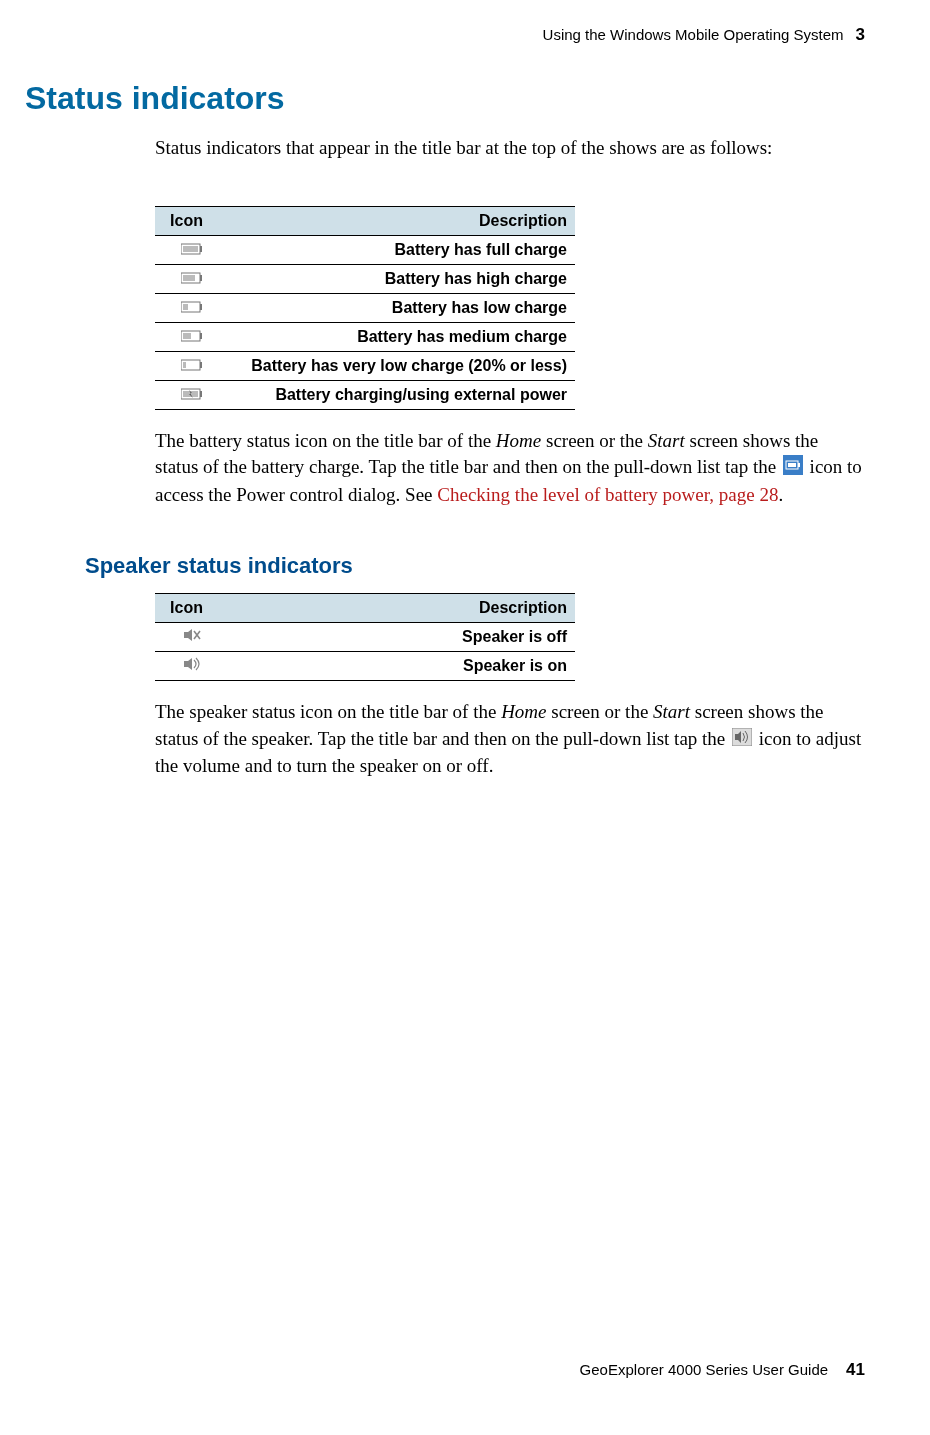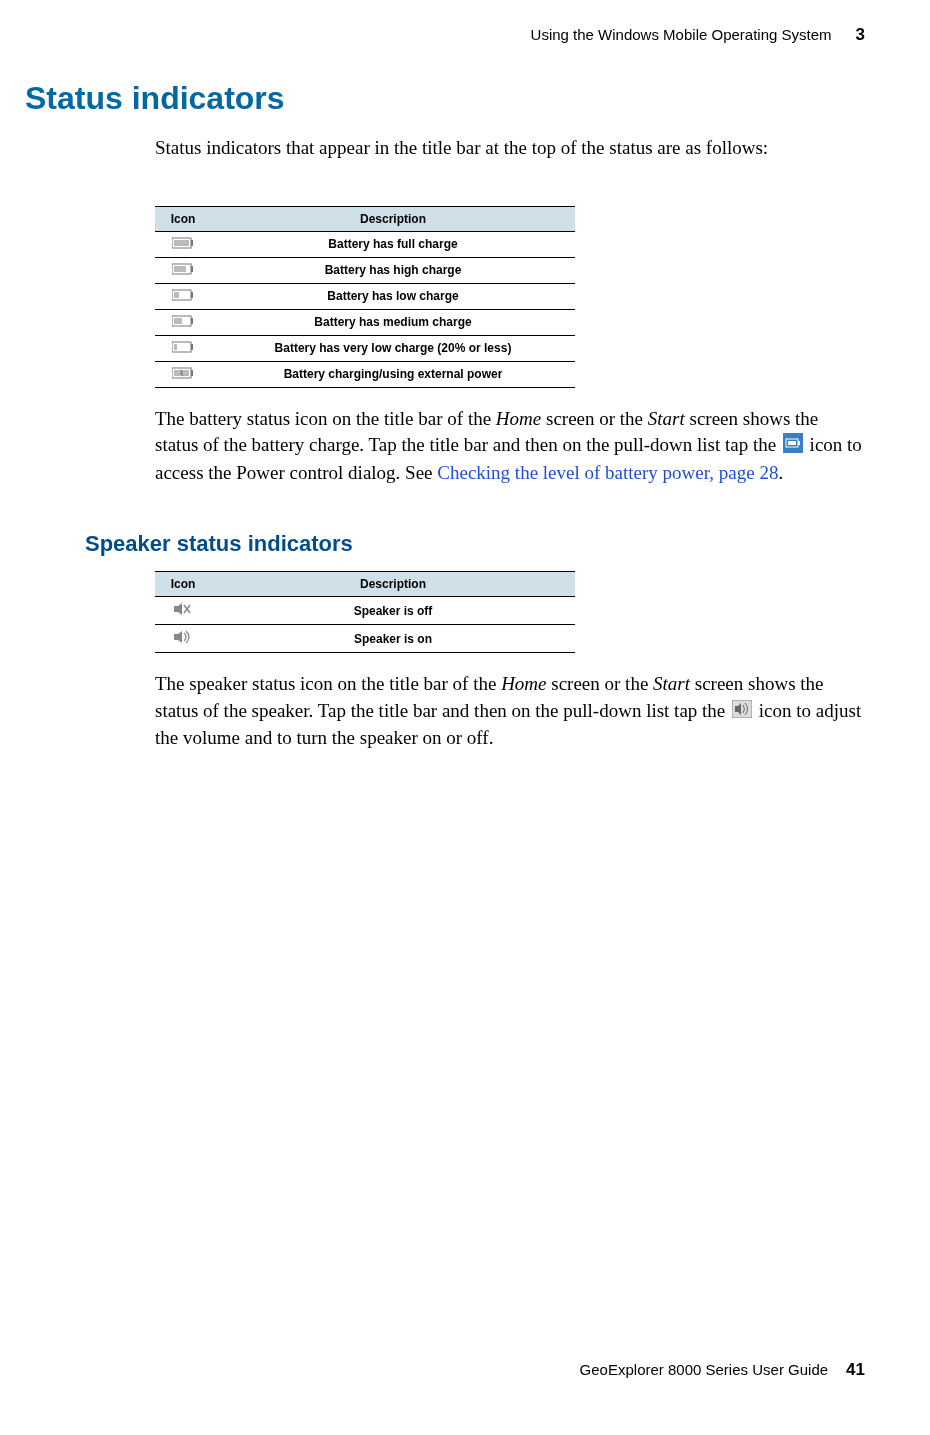--- a/index.html
+++ b/index.html
@@ -19,21 +19,21 @@
       position: relative;
       padding: 25px 65px 50px 85px;
     }
     .header-line {
       display: flex;
       justify-content: flex-end;
       align-items: baseline;
       font-family: Arial, Helvetica, sans-serif;
       font-size: 15px;
       margin-bottom: 35px;
-      gap: 24px;
+      gap: 12px;
     }
     .header-num { font-weight: bold; font-size: 17px; }
     h1.section-title {
       font-family: Arial, Helvetica, sans-serif;
       font-weight: bold;
       font-size: 32px;
       color: #0369a1;
       margin-bottom: 18px;
       margin-left: -60px;
     }
@@ -46,37 +46,37 @@
       margin-bottom: 14px;
       margin-left: 0;
     }
     .tbl {
       border-collapse: collapse;
       margin-left: 70px;
       margin-bottom: 18px;
       width: 420px;
     }
     .tbl th, .tbl td {
-      text-align: center;
-      font-family: Arial, Helvetica, sans-serif;
-      font-size: 12px;
+      text-align: right;
+      font-family: Arial, Helvetica, sans-serif;
+      font-size: 16px;
       padding: 5px 8px 5px 8px;
     }
     .tbl th {
       background: #cfe0e8;
       border-top: 1.5px solid #000;
       border-bottom: 1.5px solid #000;
       font-weight: bold;
     }
     .tbl td { border-bottom: 1px solid #000; font-weight: bold; }
     .tbl td.icon-cell { width: 56px; }
     .tbl th.icon-head { width: 56px; }
     .para { margin-left: 70px; line-height: 1.38; margin-bottom: 45px; }
     .ital { font-style: italic; }
-    .link { color: #1d4ed8; }
+    .link { color: #b91c1c; }
     .inline-icon {
       display: inline-block;
       vertical-align: middle;
       margin: 0 2px;
     }
     .footer-line {
       position: absolute;
       bottom: 55px;
       right: 65px;
       font-family: Arial, Helvetica, sans-serif;
@@ -93,21 +93,21 @@
 
 <div class="page">
 
   <div class="header-line">
     <span>Using the Windows Mobile Operating System</span>
     <span class="header-num">3</span>
   </div>
 
   <h1 class="section-title">Status indicators</h1>
 
-  <p class="intro">Status indicators that appear in the title bar at the top of the status are as follows:</p>
+  <p class="intro">Status indicators that appear in the title bar at the top of the shows are as follows:</p>
 
 
   <table class="tbl">
     <thead>
       <tr>
         <th class="icon-head">Icon</th>
         <th>Description</th>
       </tr>
     </thead>
     <tbody>
@@ -204,17 +204,17 @@
   <p class="para after-speaker-table">
     <span>The speaker status icon on the title bar of the </span><span class="ital">Home</span><span> screen or the </span><span class="ital">Start</span><span> screen shows the status of the speaker. Tap the title bar and then on the pull-down list tap the </span><span class="inline-icon"><svg width="20" height="18">
           <rect x="0" y="0" width="20" height="18" fill="#dcdcdc" stroke="#888"></rect>
           <polygon points="3,6 6,6 9,3 9,15 6,12 3,12" fill="#666"></polygon>
           <path d="M11,5 Q14,9 11,13" fill="none" stroke="#666" stroke-width="1"></path>
           <path d="M13,3 Q18,9 13,15" fill="none" stroke="#666" stroke-width="1"></path>
         </svg></span><span> icon to adjust the volume and to turn the speaker on or off.</span>
   </p>
 
   <div class="footer-line">
-    <span>GeoExplorer 8000 Series User Guide</span>
+    <span>GeoExplorer 4000 Series User Guide</span>
     <span class="footer-num">41</span>
   </div>
 
 </div>
 
 </body></html>

